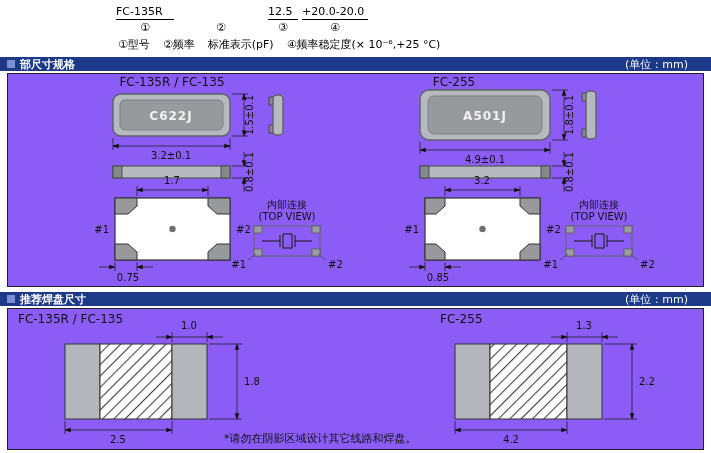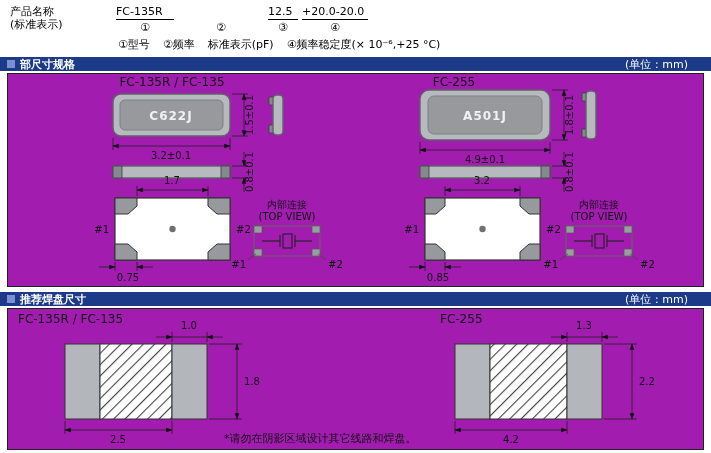--- a/index.html
+++ b/index.html
@@ -17,21 +17,21 @@
   .legend { position:absolute; left:118px; top:37px; white-space:nowrap; }
   .legend span { margin-right:13px; }
   
   .bar { position:absolute; left:0; width:711px; height:14px;
          background:var(--section-bar,#1c3a87); color:#fff;
          display:flex; align-items:center; font-size:11px; font-weight:bold; }
   .bar1{top:57px;justify-content:center;} .bar2{top:292px;}
   .sq { width:8px; height:8px; background:var(--section-marker,#7c8fd0); margin:0 5px 0 7px; flex:0 0 auto; }
   .bunit { margin-left:auto; margin-right:23px; font-weight:normal; }
   
-  .cbox { position:absolute; left:7px; width:697px; border:1px solid #222; background:#a21caf; }
+  .cbox { position:absolute; left:7px; width:697px; border:1px solid #222; background:#8b5cf6; }
   .box1 { top:73px; height:214px; }
   .box2 { top:308px; height:142px; }
   svg { display:block; }
   svg text { font-family:"DejaVu Sans","Liberation Sans",sans-serif; fill:#111; }
   .t12 { font-size:12px; }
   .t10 { font-size:10px; }
   .t11 { font-size:11px; }
   .mark { font-size:12px; font-weight:bold; fill:#f1f1f1; letter-spacing:1px; }
   .body { fill:var(--package-gray,#b6b9bd); stroke:#5f6267; stroke-width:1.4; }
   .lid  { fill:var(--lid-gray,#97999d); stroke:#7d8084; stroke-width:1; }
@@ -45,24 +45,20 @@
   .xtal line { stroke:#222; stroke-width:1.1; }
   .xtal rect { stroke:#222; stroke-width:1.1; fill:none; }
   .thin { stroke:#444; stroke-width:0.7; }
   .lpad { fill:var(--land-pad-gray,#b3b6ba); stroke:#333; stroke-width:1; }
   .keep { fill:url(#hatch); stroke:#333; stroke-width:1; }
 </style>
 </head>
 <body>
 
 <div class="header">
-  <div class="plabel">
-    <div>产品名称</div>
-    <div>(标准表示)</div>
-  </div>
   <span class="val v0">FC-135R</span>
   <span class="val v2">12.5</span>
   <span class="val v3">+20.0-20.0</span>
   <span class="mk v0">①</span>
   <span class="mk v1">②</span>
   <span class="mk v2">③</span>
   <span class="mk v3">④</span>
   <div class="legend">
     <span>①型号</span><span>②频率</span><span>标准表示(pF)</span><span>④频率稳定度(× 10⁻⁶,+25 °C)</span>
   </div>

